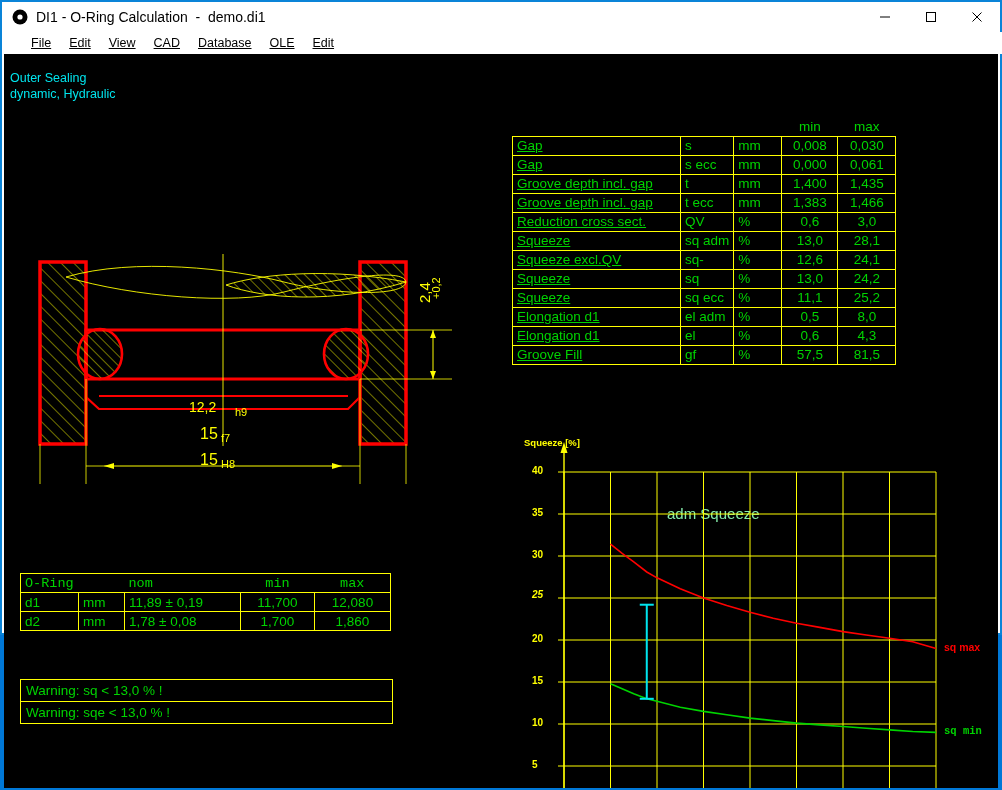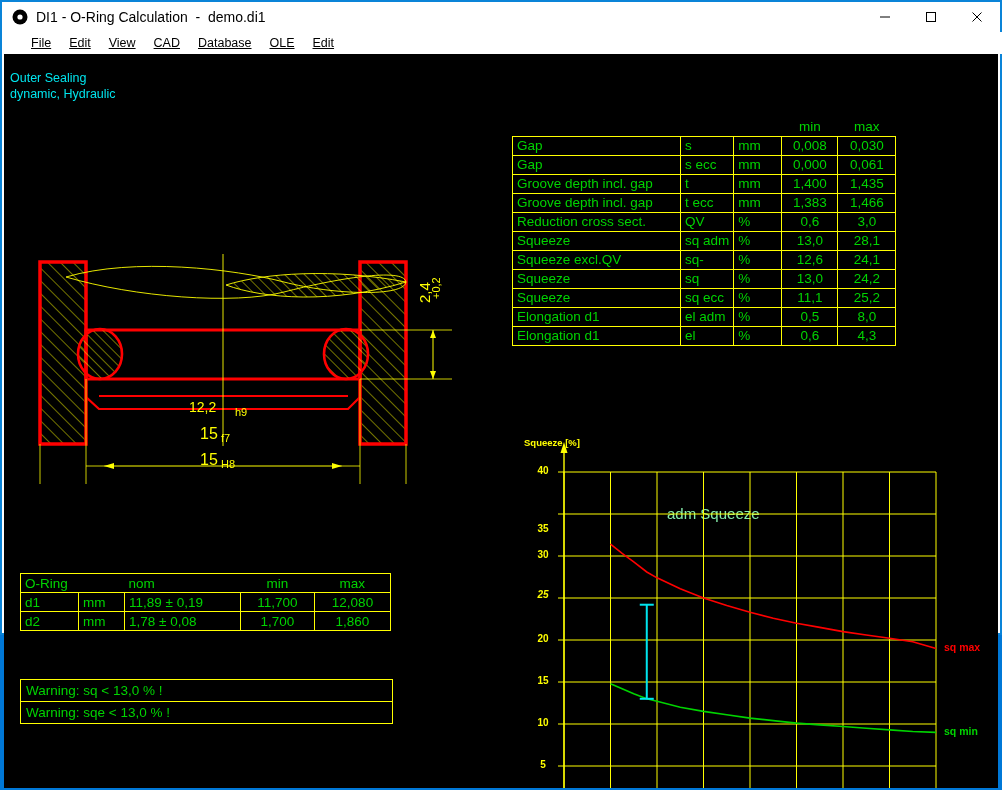--- a/index.html
+++ b/index.html
@@ -61,45 +61,45 @@
   }
   table.grid td{
     border:1px solid #ffff00;
     color:#00d400;
     padding:1px 4px;
     height:19px;box-sizing:border-box;
     white-space:nowrap;
   }
   
   #results-table{left:508px;top:63px;}
-  #results-table td.c0{width:168px;}
+  #results-table td.c0{width:168px;text-decoration:underline;}
   #results-table td.c1{width:52px;}
   #results-table td.c2{width:48px;}
   #results-table td.c3{width:56px;text-align:center;}
   #results-table td.c4{width:58px;text-align:center;}
   #results-table tr.head td{border:0;color:#00d400;text-align:center;}
   #results-table tr.head td.hblank{border:0;}
   
   #oring-table{left:16px;top:519px;}
   #oring-table td.o0{width:58px;}
   #oring-table td.o1{width:46px;}
   #oring-table td.o2{width:116px;}
   #oring-table td.o3{width:74px;text-align:center;}
   #oring-table td.o4{width:76px;text-align:center;}
-  #oring-table tr.head td{border-top:1px solid #ffff00;border-bottom:1px solid #ffff00;border-left:0;border-right:0;}
+  #oring-table tr.head td{border-top:1px solid #ffff00;border-bottom:1px solid #ffff00;border-left:0;border-right:0;font-family:Liberation Mono, monospace;}
   #oring-table tr.head td.first{border-left:1px solid #ffff00;}
   #oring-table tr.head td.last{border-right:1px solid #ffff00;}
   
   #warn-table{left:16px;top:625px;}
   #warn-table td{width:372px;height:22px;padding-left:5px;}
   
   .chart{position:absolute;left:508px;top:380px;width:486px;height:400px;}
   .ch-title{position:absolute;left:155px;top:23px;font-size:15px;color:#86efac;margin-top:48px;}
   .ch-ylab{position:absolute;left:12px;top:3px;font-size:9.5px;color:#ffff00;font-weight:bold;}
-  .ytick{position:absolute;font-size:10px;color:#ffff00;font-weight:bold;text-align:center;width:22px;}
+  .ytick{position:absolute;font-size:10px;color:#ffff00;font-weight:bold;text-align:left;width:22px;}
   .curvelabel{position:absolute;font-size:10.5px;font-weight:bold;}
 </style>
 </head>
 <body>
 
 <div class="window">
 
   <div class="titlebar">
     <span class="tb-icon">
       <svg width="16" height="16" viewBox="0 0 16 16">
@@ -286,20 +286,27 @@
             <td class="c2">%</td>
             <td class="c3">0,5</td>
             <td class="c4">8,0</td>
           </tr>
       <tr>
             <td class="c0">Elongation d1</td>
             <td class="c1">el</td>
             <td class="c2">%</td>
             <td class="c3">0,6</td>
             <td class="c4">4,3</td>
+          </tr>
+      <tr>
+            <td class="c0">Groove Fill</td>
+            <td class="c1">gf</td>
+            <td class="c2">%</td>
+            <td class="c3">57,5</td>
+            <td class="c4">81,5</td>
           </tr>
     </tbody>
       </table>
 
     <table class="grid" id="oring-table">
       <tbody>
           <tr class="head">
         <td class="o0 first">O-Ring</td>
         <td class="o1"></td>
         <td class="o2">nom</td>
@@ -376,21 +383,21 @@
           <line x1="127.76999999999998" y1="170.72" x2="141.76999999999998" y2="170.72" stroke="#00e5ee" stroke-width="2"></line>
           <line x1="127.76999999999998" y1="264.8" x2="141.76999999999998" y2="264.8" stroke="#00e5ee" stroke-width="2"></line>
         </svg>
       <div id="chart-ticks">
           <div class="ytick" style="left: 20px; top: 325px;">5</div>
           <div class="ytick" style="left: 20px; top: 283px;">10</div>
           <div class="ytick" style="left: 20px; top: 241px;">15</div>
           <div class="ytick" style="left: 20px; top: 199px;">20</div>
           <div class="ytick" style="left: 20px; top: 155px; font-style: italic;">25</div>
           <div class="ytick" style="left: 20px; top: 115px;">30</div>
-          <div class="ytick" style="left: 20px; top: 73px; margin-top: 16px;">35</div>
+          <div class="ytick" style="left: 20px; top: 73px;">35</div>
           <div class="ytick" style="left: 20px; top: 31px;">40</div>
         </div>
       <div class="curvelabel red" id="lbl-sqmax" style="left: 432px; top: 207.4px;">sq max</div>
-      <div class="curvelabel green" id="lbl-sqmin" style="left: 432px; top: 291.4px;">sq min</div>
+      <div class="curvelabel green" id="lbl-sqmin" style="left: 432px; top: 291.4px; font-family: Liberation Mono, monospace;">sq min</div>
     </div>
 
   </div>
 </div>
 
 </body></html>

